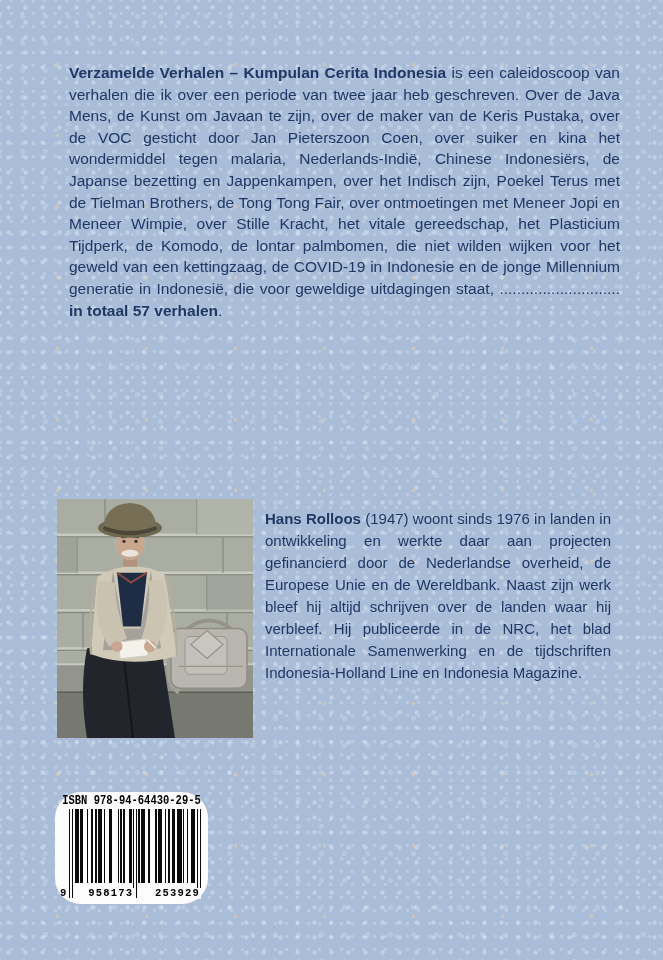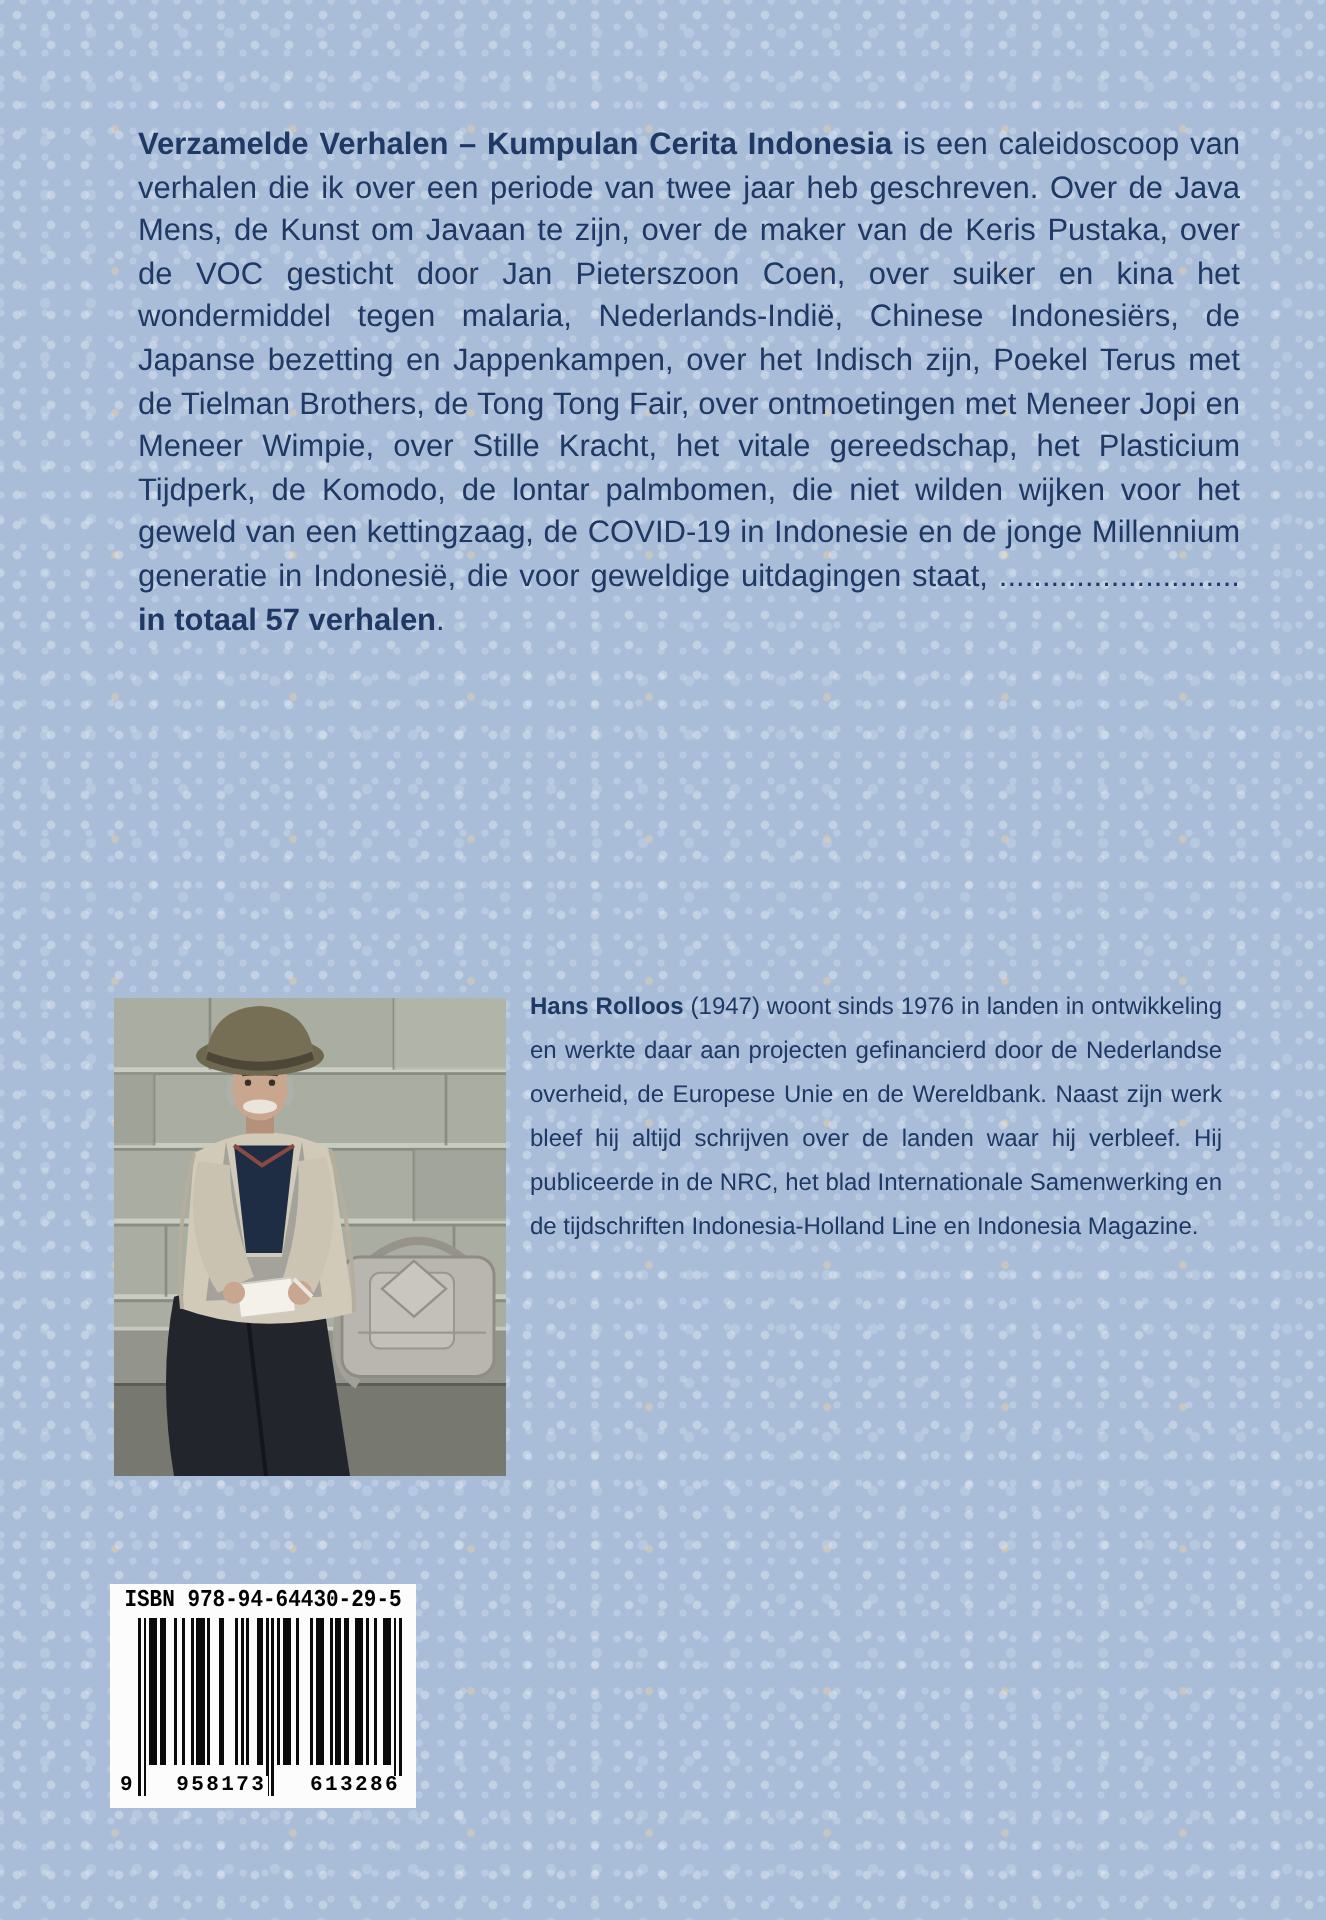--- a/index.html
+++ b/index.html
@@ -25,31 +25,32 @@
     font-size:15.5px;line-height:21.6px;
     margin:12px;
   }
   .synopsis b{font-weight:bold;}
   .author-section{position:absolute;left:57px;top:492px;width:553px;height:270px;}
   .photo{
     position:absolute;left:0;top:7px;width:196px;height:239px;
     display:block;
   }
   .bio{
-    position:absolute;left:208px;top:0;width:346px;
-    text-align:justify;font-size:12px;line-height:22px;
+    position:absolute;left:208px;top:16px;width:346px;
+    text-align:justify;font-size:15px;line-height:22px;
   }
   .bio p{margin:0 0 22px 0;}
   .bio b{font-weight:bold;}
   .bio i{font-style:italic;}
   .barcode-box{
     position:absolute;left:55px;top:792px;width:153px;height:112px;
     background:#fcfcfc;
     box-sizing:border-box;
     padding:3px 5px 4px 5px;
+    border-radius:26px;
   }
   .isbn-label{
     font-family:"Liberation Mono",monospace;
     font-weight:bold;font-size:10.5px;line-height:13px;
     letter-spacing:0;color:#000;text-align:center;white-space:nowrap;
     transform:scaleY(1.15);
   }
   .bars-wrap{position:relative;height:89px;margin:1px 2px 0 9px;}
   .bars-wrap svg{display:block;width:100%;height:100%;}
   .digits{
@@ -184,18 +185,18 @@
           <rect x="78" y="0" width="3" height="38" fill="#0a0a0a"></rect>
           <rect x="82" y="0" width="1" height="38" fill="#0a0a0a"></rect>
           <rect x="85" y="0" width="1" height="38" fill="#0a0a0a"></rect>
           <rect x="88" y="0" width="3" height="38" fill="#0a0a0a"></rect>
           <rect x="92" y="0" width="1" height="46" fill="#0a0a0a"></rect>
           <rect x="94" y="0" width="1" height="46" fill="#0a0a0a"></rect>
         </svg>
       <div class="digits">
         <span class="lead">9</span>
         <span>958173</span>
-        <span>613286</span>
+        <span>253929</span>
       </div>
     </div>
   </div>
 
 </div>
 
 </body></html>

